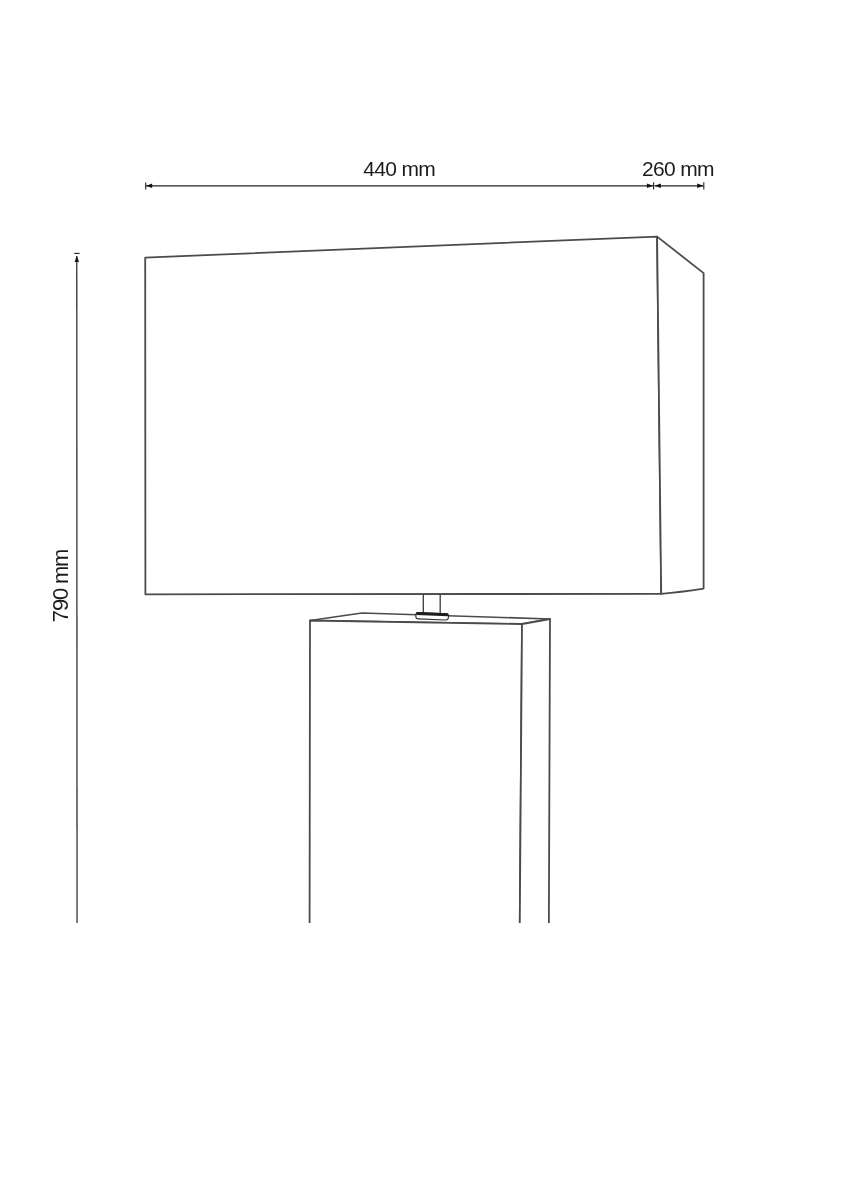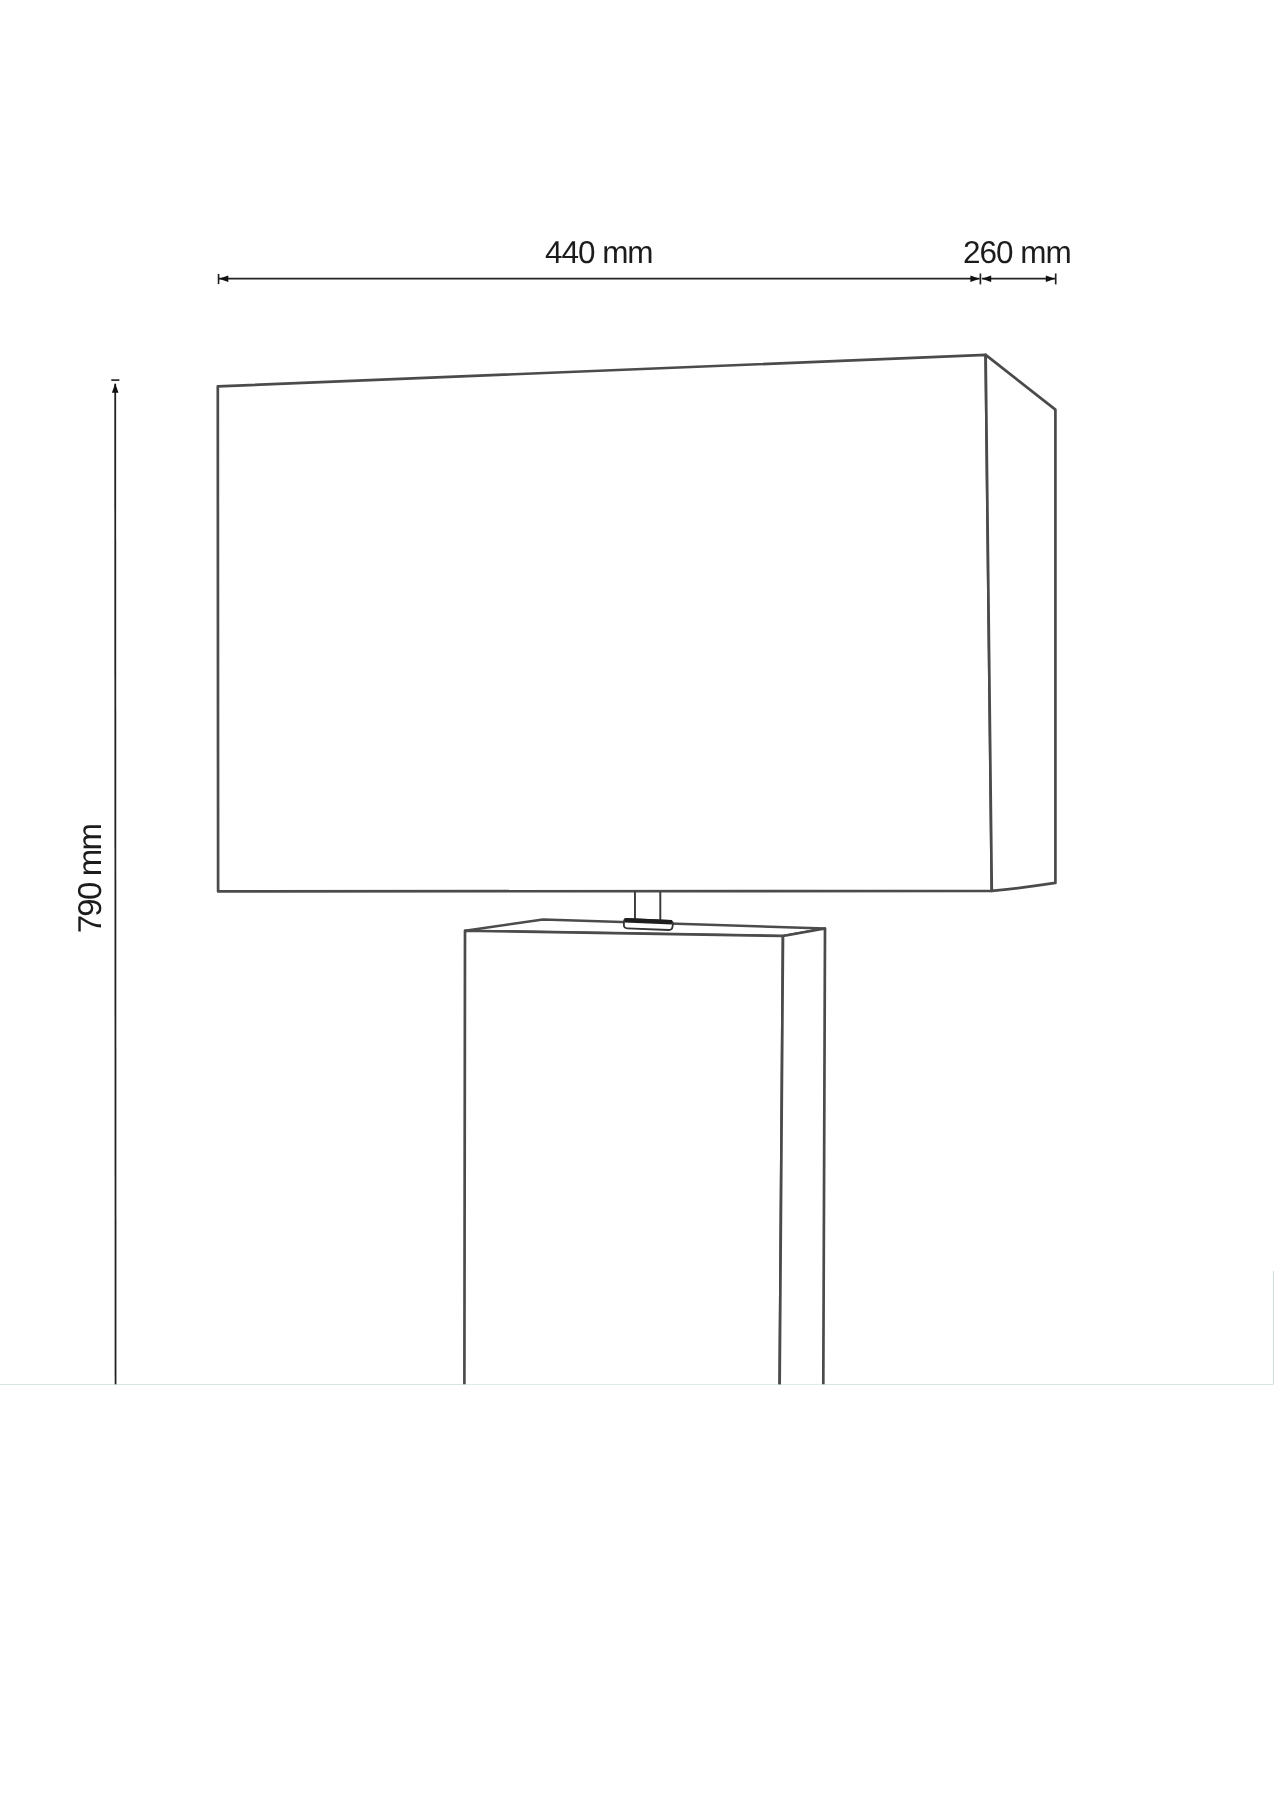--- a/index.html
+++ b/index.html
@@ -1,16 +1,16 @@
 <!DOCTYPE html>
 <html><head>
 <meta charset="utf-8">
 <style>
 html,body{margin:0;padding:0;background:#ffffff;}
-.page{width:849px;height:923px;position:relative;background:#15803d;overflow:hidden;}
+.page{width:849px;height:923px;position:relative;background:#ef4444;overflow:hidden;}
 text{font-family:"Liberation Sans",sans-serif;fill:#1c1c1c;}
 </style>
 </head>
 <body>
 <div class="page">
 <svg width="849" height="1200" viewBox="0 0 849 1200" xmlns="http://www.w3.org/2000/svg">
 
 <rect x="0" y="0" width="849" height="1200" fill="#ffffff"></rect>
 
 <g stroke="#222222" stroke-width="1.2" fill="#111111">

